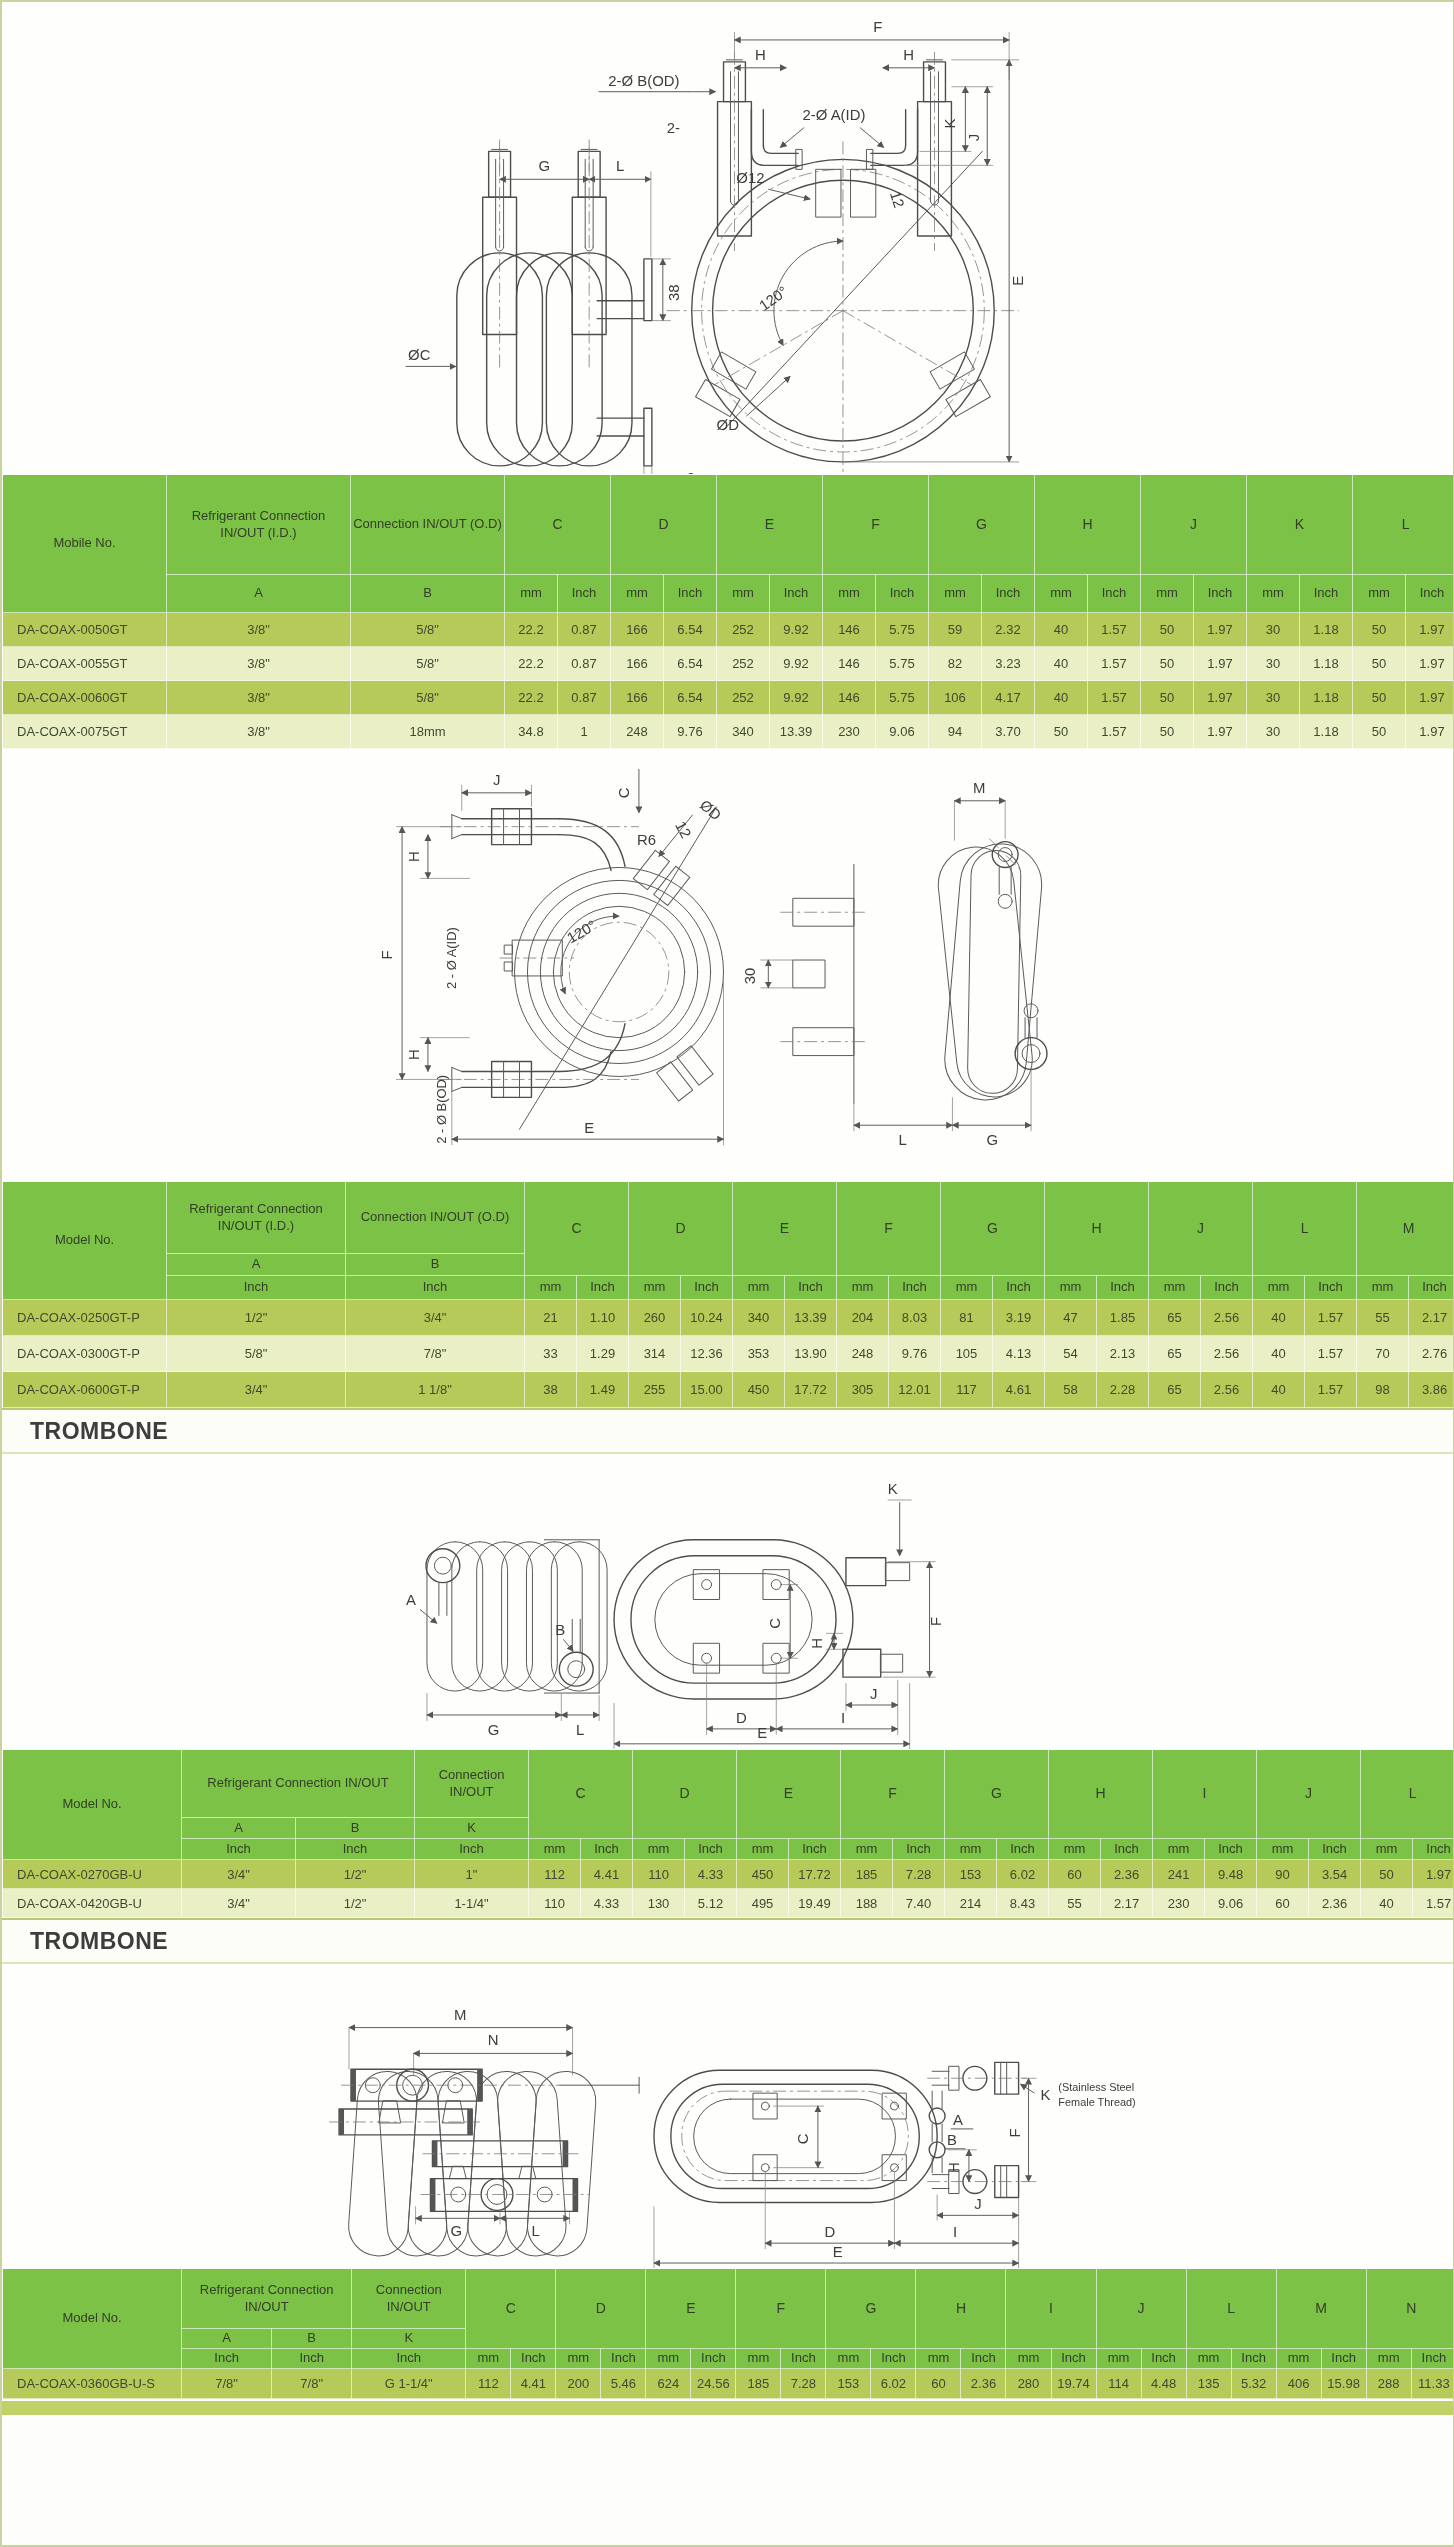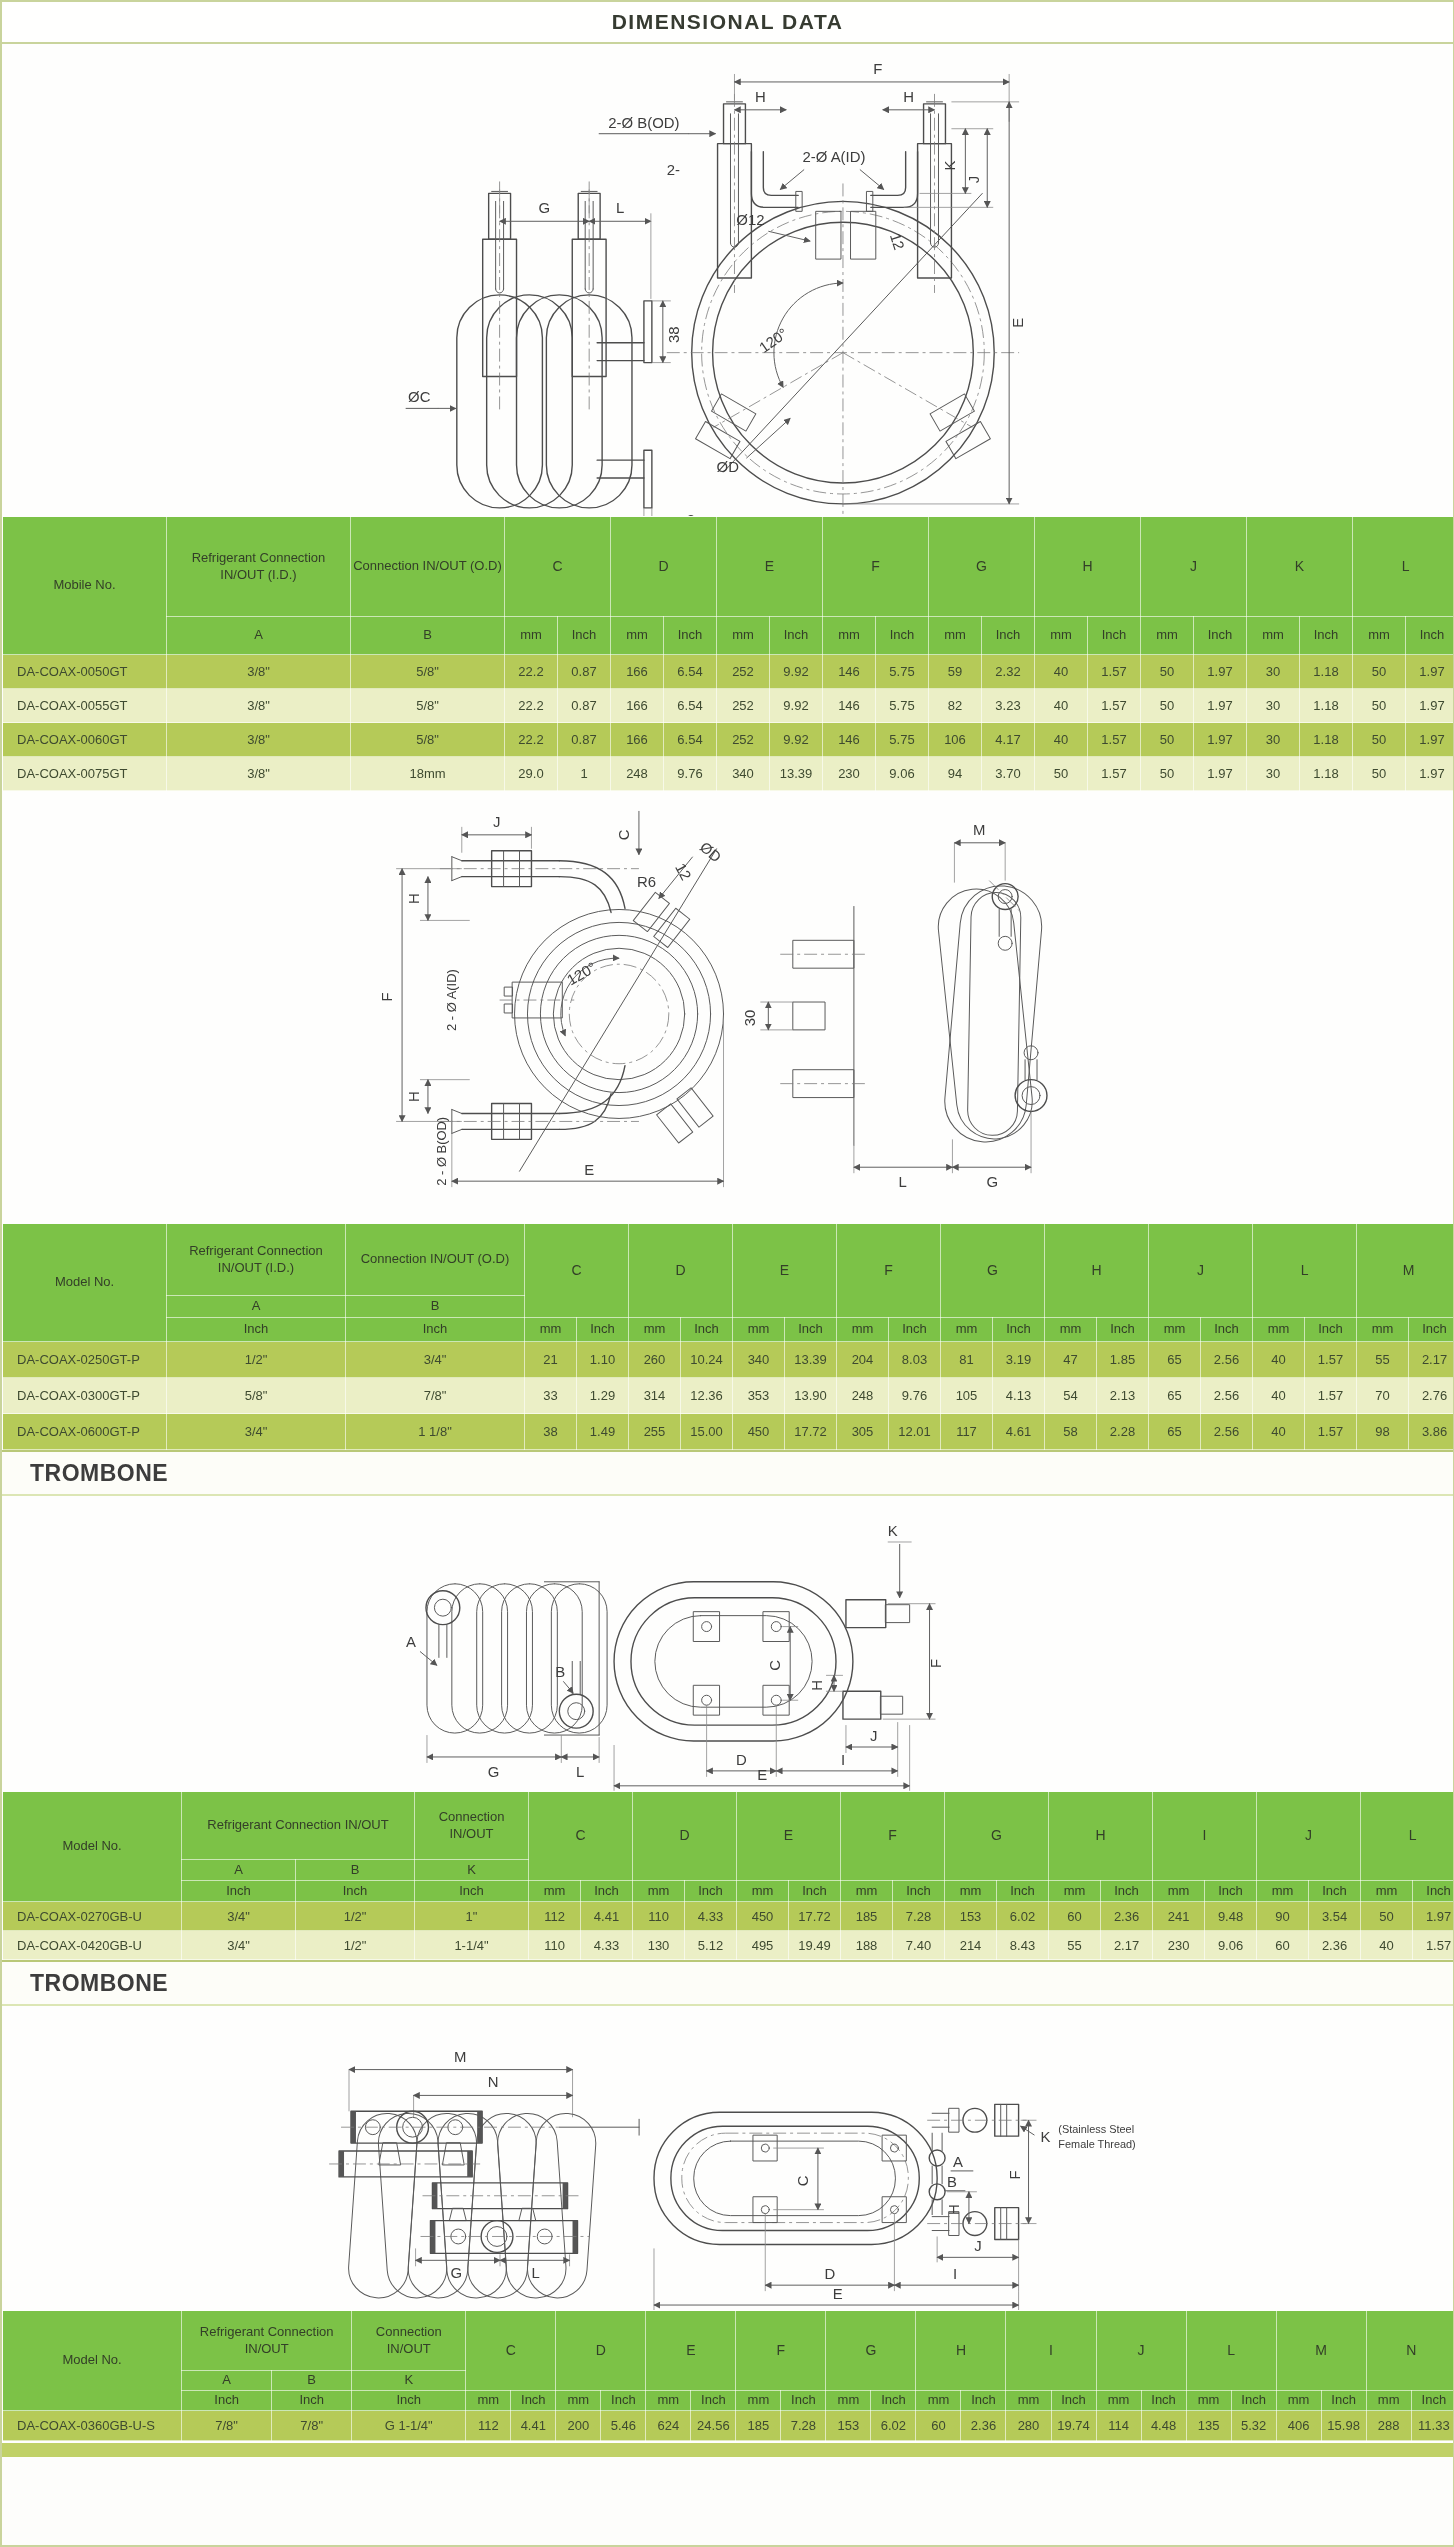--- a/index.html
+++ b/index.html
@@ -52,23 +52,20 @@
 <svg width="0" height="0" style="position:absolute">
     <defs>
 <marker id="ar" viewBox="0 0 10 10" refX="9" refY="5" markerWidth="7" markerHeight="7" orient="auto-start-reverse">
         <path d="M0,0L10,5L0,10z" fill="#555"></path>
       </marker>
 </defs>
   </svg>
 
 <div class="page">
 
-  <div class="title-bar">
-    <span>DIMENSIONAL DATA</span>
-  </div>
 
   <div class="draw">
     <svg width="1455" height="472" viewBox="0 0 1462 474">
 
       <g>
         <rect x="457" y="252" width="86" height="214" rx="43" class="ln"></rect>
         <rect x="487" y="252" width="86" height="214" rx="43" class="ln"></rect>
         <rect x="517" y="252" width="86" height="214" rx="43" class="ln"></rect>
         <rect x="547" y="252" width="86" height="214" rx="43" class="ln"></rect>
 
@@ -333,21 +330,21 @@
             <td>1.97</td>
             <td>30</td>
             <td>1.18</td>
             <td>50</td>
             <td>1.97</td>
           </tr>
           <tr class="even">
             <td class="model">DA-COAX-0075GT</td>
             <td>3/8"</td>
             <td>18mm</td>
-            <td>29.0</td>
+            <td>34.8</td>
             <td>1</td>
             <td>248</td>
             <td>9.76</td>
             <td>340</td>
             <td>13.39</td>
             <td>230</td>
             <td>9.06</td>
             <td>94</td>
             <td>3.70</td>
             <td>50</td>

